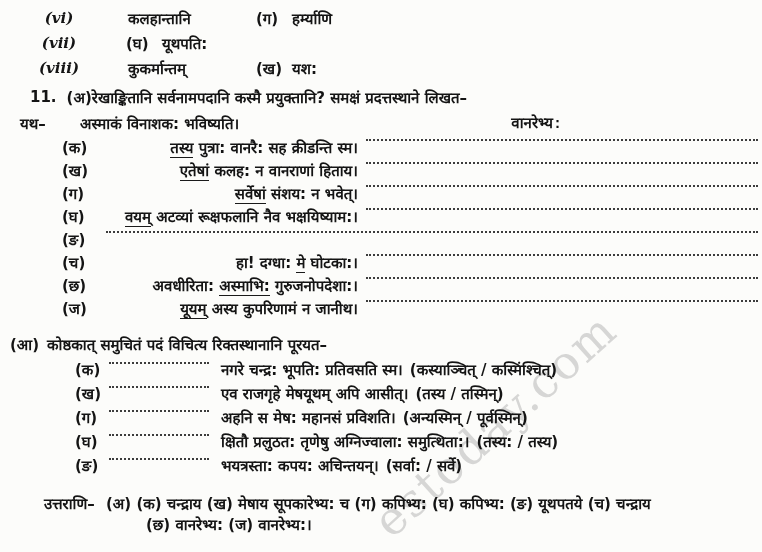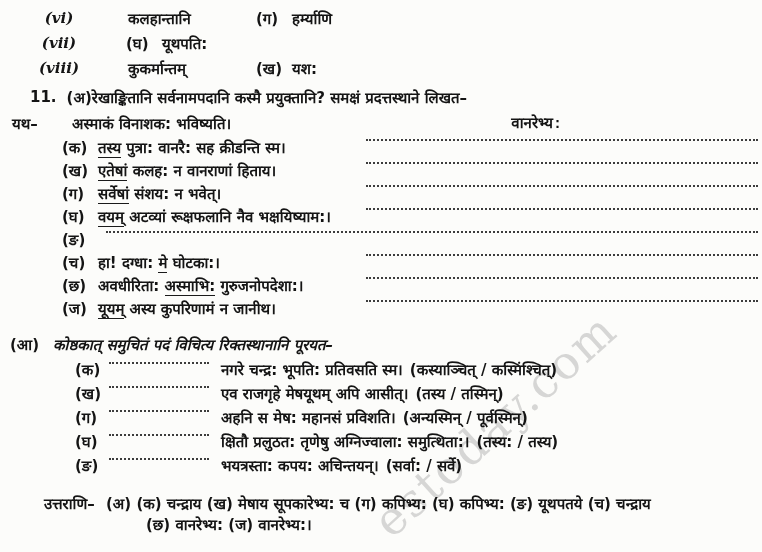--- a/index.html
+++ b/index.html
@@ -36,38 +36,38 @@
   .m-ltext { margin-left:10px; width:120px; }
   .m-num2 { margin-left:8px; width:30px; }
   .m-rtext { margin-left:6px; }
   
   .q-line { display:flex; margin-top:4px; height:26px; align-items:center; font-weight:700; }
   .q-num { margin-left:30px; }
   .q-part { margin-left:10px; }
   .q-text { white-space:nowrap; }
   
   .ex-row { display:flex; height:25px; align-items:center; }
-  .ex-label { margin-left:12px; width:52px; font-weight:700; }
+  .ex-label { margin-left:20px; width:52px; font-weight:700; }
   .ex-text { margin-left:8px; font-weight:600; white-space:nowrap; }
   .ex-answer { margin-left:auto; margin-right:200px; font-weight:600;font-family:Liberation Mono, monospace; }
   
   .item-row { display:flex; height:23px; align-items:center; padding-left:62px; font-weight:600; }
   .i-num { width:36px; flex:0 0 auto; }
-  .i-sentence { min-width:260px; white-space:nowrap; }
+  .i-sentence { min-width:260px; white-space:nowrap;text-align:right; }
   .u { border-bottom:1.6px solid #1a1a1a; }
   .leader {
     flex:1; height:0;
     border-bottom:2.2px dotted #3c3c3c;
     margin-left:8px; margin-right:4px;
     transform:translateY(-7px);
   }
   
   .aa-header { display:flex; margin-top:12px; height:26px; align-items:center; font-weight:700; }
   .aa-label { margin-left:10px; }
-  .aa-q { margin-left:14px; white-space:nowrap;font-style:italic; }
+  .aa-q { margin-left:8px; white-space:nowrap; }
   .aa-row { display:flex; height:24px; align-items:center; padding-left:75px; font-weight:600; }
   .aa-num { width:34px; flex:0 0 auto; }
   .blank {
     width:100px; height:0; flex:0 0 auto;
     border-bottom:2.2px dotted #3c3c3c;
     transform:translateY(-6px);
     margin-right:12px;
   }
   .aa-text { white-space:nowrap; }
   .aa-opts { margin-left:7px; white-space:nowrap; }

